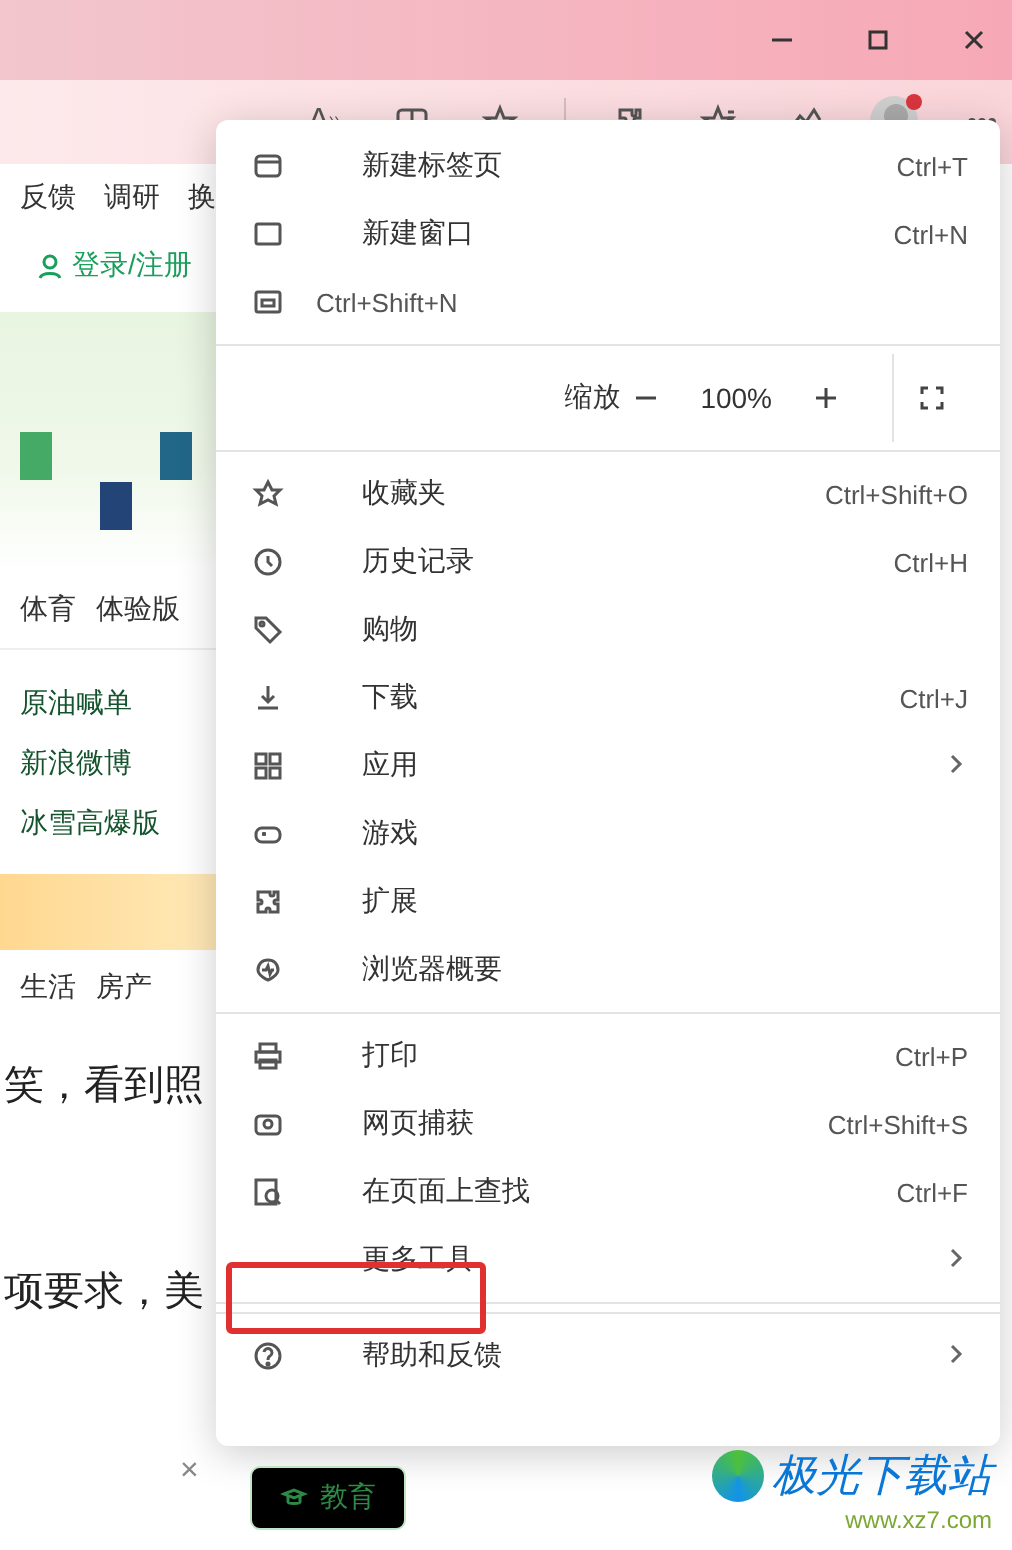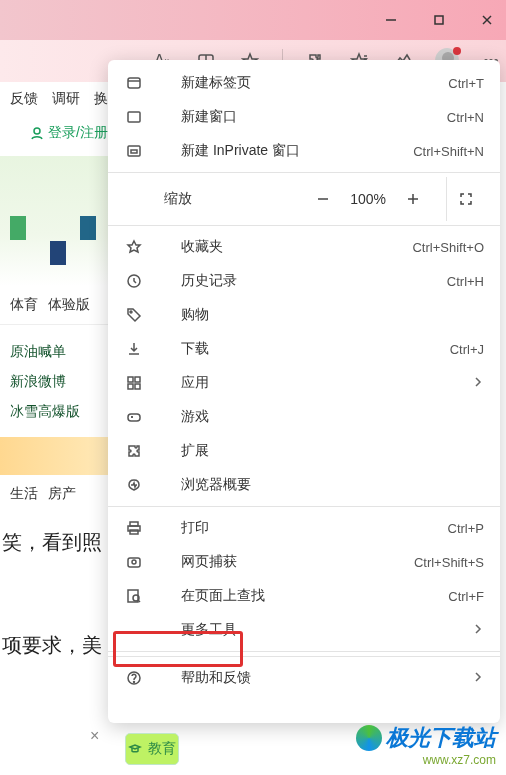--- a/index.html
+++ b/index.html
@@ -11,49 +11,49 @@
 .toolbar { height: 42px; background: linear-gradient(to right, #fde9eb, #fad5da); display: flex; align-items: center; padding-left: 150px; gap: 20px; }
 .toolbar .ticon { width: 24px; height: 24px; display: flex; align-items: center; justify-content: center; color: #555; position: relative; }
 .toolbar .sep { width: 1px; height: 24px; background: rgba(0,0,0,0.15); }
 .avatar { width: 26px; height: 26px; background: #d0d0d0; border-radius: 50%; position: relative; }
 .avatar::before { content:''; position:absolute; width:12px; height:12px; background:#aaa; border-radius:50%; top:4px; left:7px;}
 .avatar::after { content:''; position:absolute; width:20px; height:10px; background:#aaa; border-radius:10px 10px 0 0; bottom:2px; left:3px;}
 .red-dot { position: absolute; top: -2px; right: -2px; width: 8px; height: 8px; background: #d9363e; border-radius: 50%; }
 
 .left-bg { position: absolute; left: 0; top: 82px; width: 108px; height: 693px; background: #fff; overflow: hidden; }
 .nav-line { display: flex; gap: 14px; padding: 8px 0 8px 10px; color: #333; font-size: 14px; }
-.login { color: #1a9e5c; font-size: 14px; padding: 8px 0 8px 30px; display:flex; align-items:center; gap:4px;}
+.login { color: #1a9e5c; font-size: 14px; padding: 8px 0 8px 18px; display:flex; align-items:center; gap:4px;}
 .scenery { height: 130px; background: linear-gradient(to bottom, #e8f5e0 0%, #f0f8ea 60%, #fff 100%); margin-top: 6px; position: relative; }
 .scenery .figure { position: absolute; width: 16px; height: 24px; }
 .pill-row { display: flex; gap: 10px; padding: 10px 0 10px 10px; font-size: 14px; color: #333; }
 .text-list { padding: 12px 0 0 10px; color: #14532d; font-size: 14px; }
 .text-list div { padding: 6px 0; }
 .banner { height: 38px; background: linear-gradient(to right, #ffd890, #ffe9b8); margin-top: 10px; }
 .big-text { font-size: 20px; color: #222; padding: 16px 0 0 2px; }
 .bottom-x { position:absolute; bottom: 30px; left: 90px; color:#888; font-size: 16px;}
 
 .menu { position: absolute; left: 108px; top: 60px; right: 6px; bottom: 52px; background: #fff; box-shadow: 0 4px 20px rgba(0,0,0,0.2); border-radius: 6px; padding: 6px 0; }
 .menu-item { display: flex; align-items: center; height: 34px; padding: 0 16px; color: #333; font-size: 14px; cursor: pointer; }
 .menu-item.disabled { color: #9e9e9e; cursor: default; }
 .menu-item .icon { width: 20px; height: 20px; margin-right: 14px; display: flex; align-items: center; justify-content: center; color: #555; }
 .menu-item .label { flex: 1; margin-left: 23px; }
 .menu-item .shortcut { color: #555; font-size: 13px; }
 .menu-item .chev { color: #666; }
 .hr { height: 1px; background: #e3e3e3; margin: 4px 0; }
 .zoom { height: 44px; }
-.zoom .label { margin-left: 40px; }
+.zoom .label { margin-left: 40px; text-align: right; }
 .zoom .zoom-controls { display: flex; align-items: center; gap: 14px; }
 .zoom .zval { font-size: 14px; }
 .zoom .zbtn { width: 26px; height: 26px; display:flex; align-items:center; justify-content:center; color:#444;}
 .zoom .fsbtn { width: 38px; height: 44px; display:flex; align-items:center; justify-content:center; border-left: 1px solid #e3e3e3; margin-left: 6px; color:#444;}
 .highlight { position: absolute; border: 3px solid #e03030; border-radius: 3px; pointer-events: none; }
 
-.edu-chip { position: absolute; left: 125px; bottom: 10px; background: #bef264; color: #2c8a46; border: 1px solid #bfe6c7; border-radius: 5px; padding: 6px 2px; display:flex; align-items:center; gap:6px; font-size:14px;}
+.edu-chip { position: absolute; left: 125px; bottom: 10px; background: #000000; color: #2c8a46; border: 1px solid #bfe6c7; border-radius: 5px; padding: 6px 14px; display:flex; align-items:center; gap:6px; font-size:14px;}
 .watermark { position: absolute; right: 10px; bottom: 8px; text-align: right; }
-.watermark .brand { color: #0a77d6; font-size: 22px; font-weight: 700; font-style: italic; display:flex; align-items:center; gap:4px;justify-content:center;}
+.watermark .brand { color: #0a77d6; font-size: 22px; font-weight: 400; font-style: italic; display:flex; align-items:center; gap:4px;justify-content:center;}
 .watermark .url { color: #7ba832; font-size: 12px; }
 .wm-icon { width:26px; height:26px; border-radius:50%; background: conic-gradient(#4dc13c, #1293e8, #4dc13c); }
 
 
 svg { stroke: currentColor; fill: none; stroke-width: 1.5; }
 </style>
 </head>
 <body>
 
 <div class="titlebar">
@@ -177,21 +177,20 @@
     <span class="label">新建窗口</span>
     <span class="shortcut">Ctrl+N</span>
   </div>
   <div class="menu-item">
     <span class="icon">
         <svg width="16" height="16">
           <rect x="2" y="3" width="12" height="10" rx="1"></rect>
           <rect x="5" y="7" width="6" height="3"></rect>
         </svg>
       </span>
-    <span class="label">新建 InPrivate 窗口</span>
     <span class="shortcut">Ctrl+Shift+N</span>
   </div>
   <div class="hr"></div>
   <div class="menu-item zoom">
     <span class="label">缩放</span>
     <div class="zoom-controls">
       <div class="zbtn">
           <svg width="16" height="16">
             <line x1="3" y1="8" x2="13" y2="8"></line>
           </svg>

